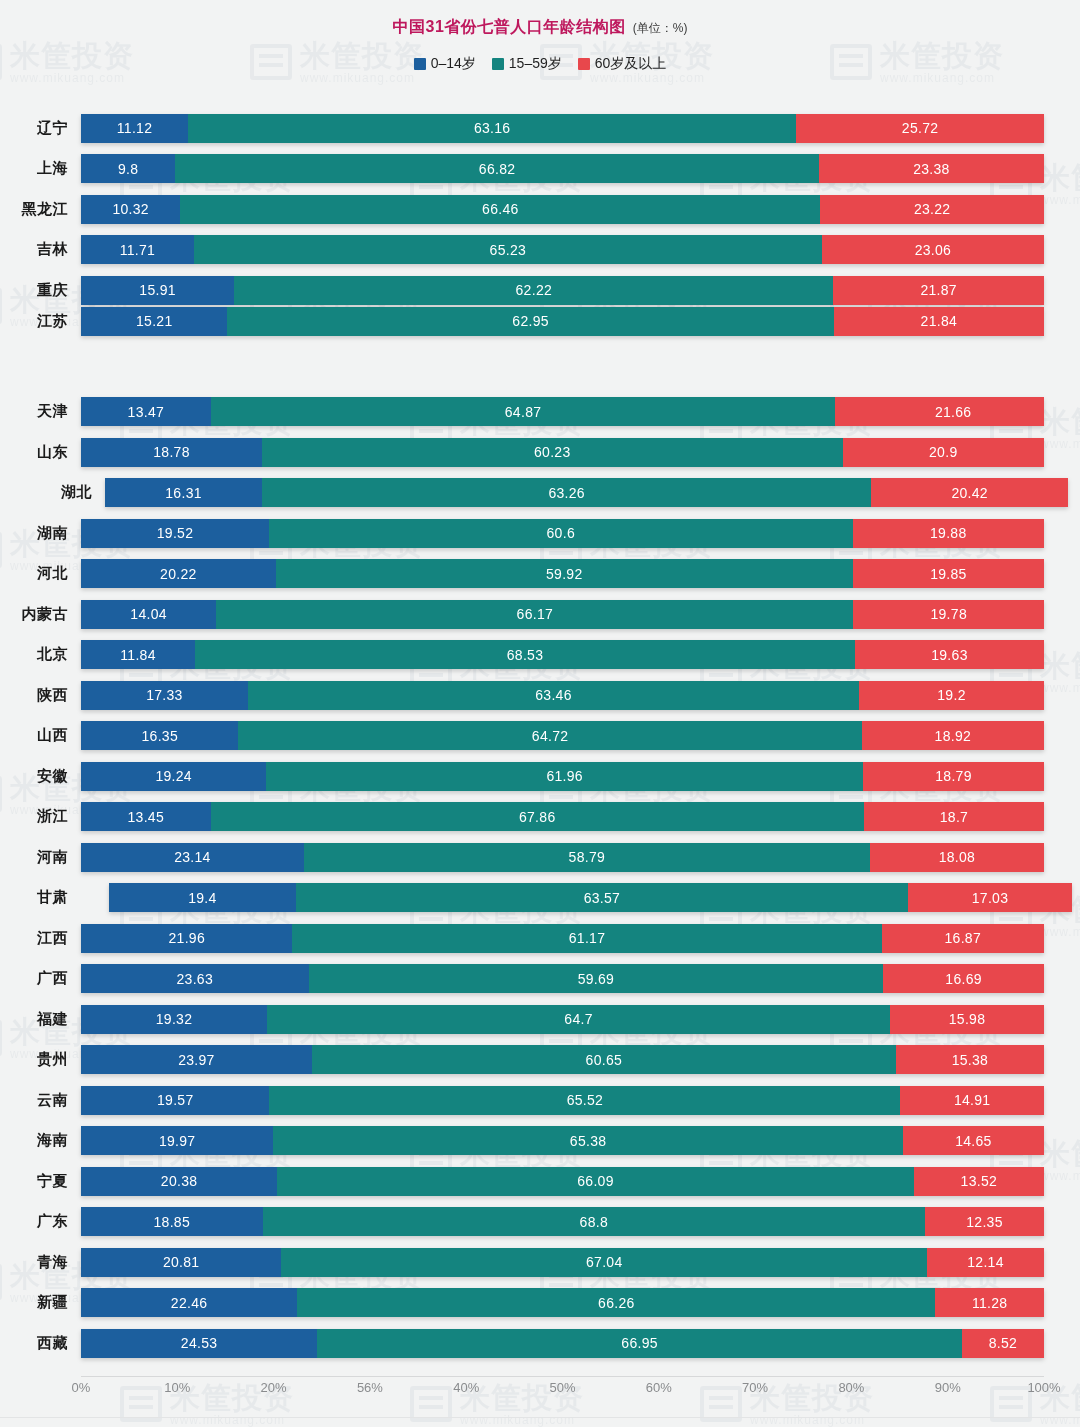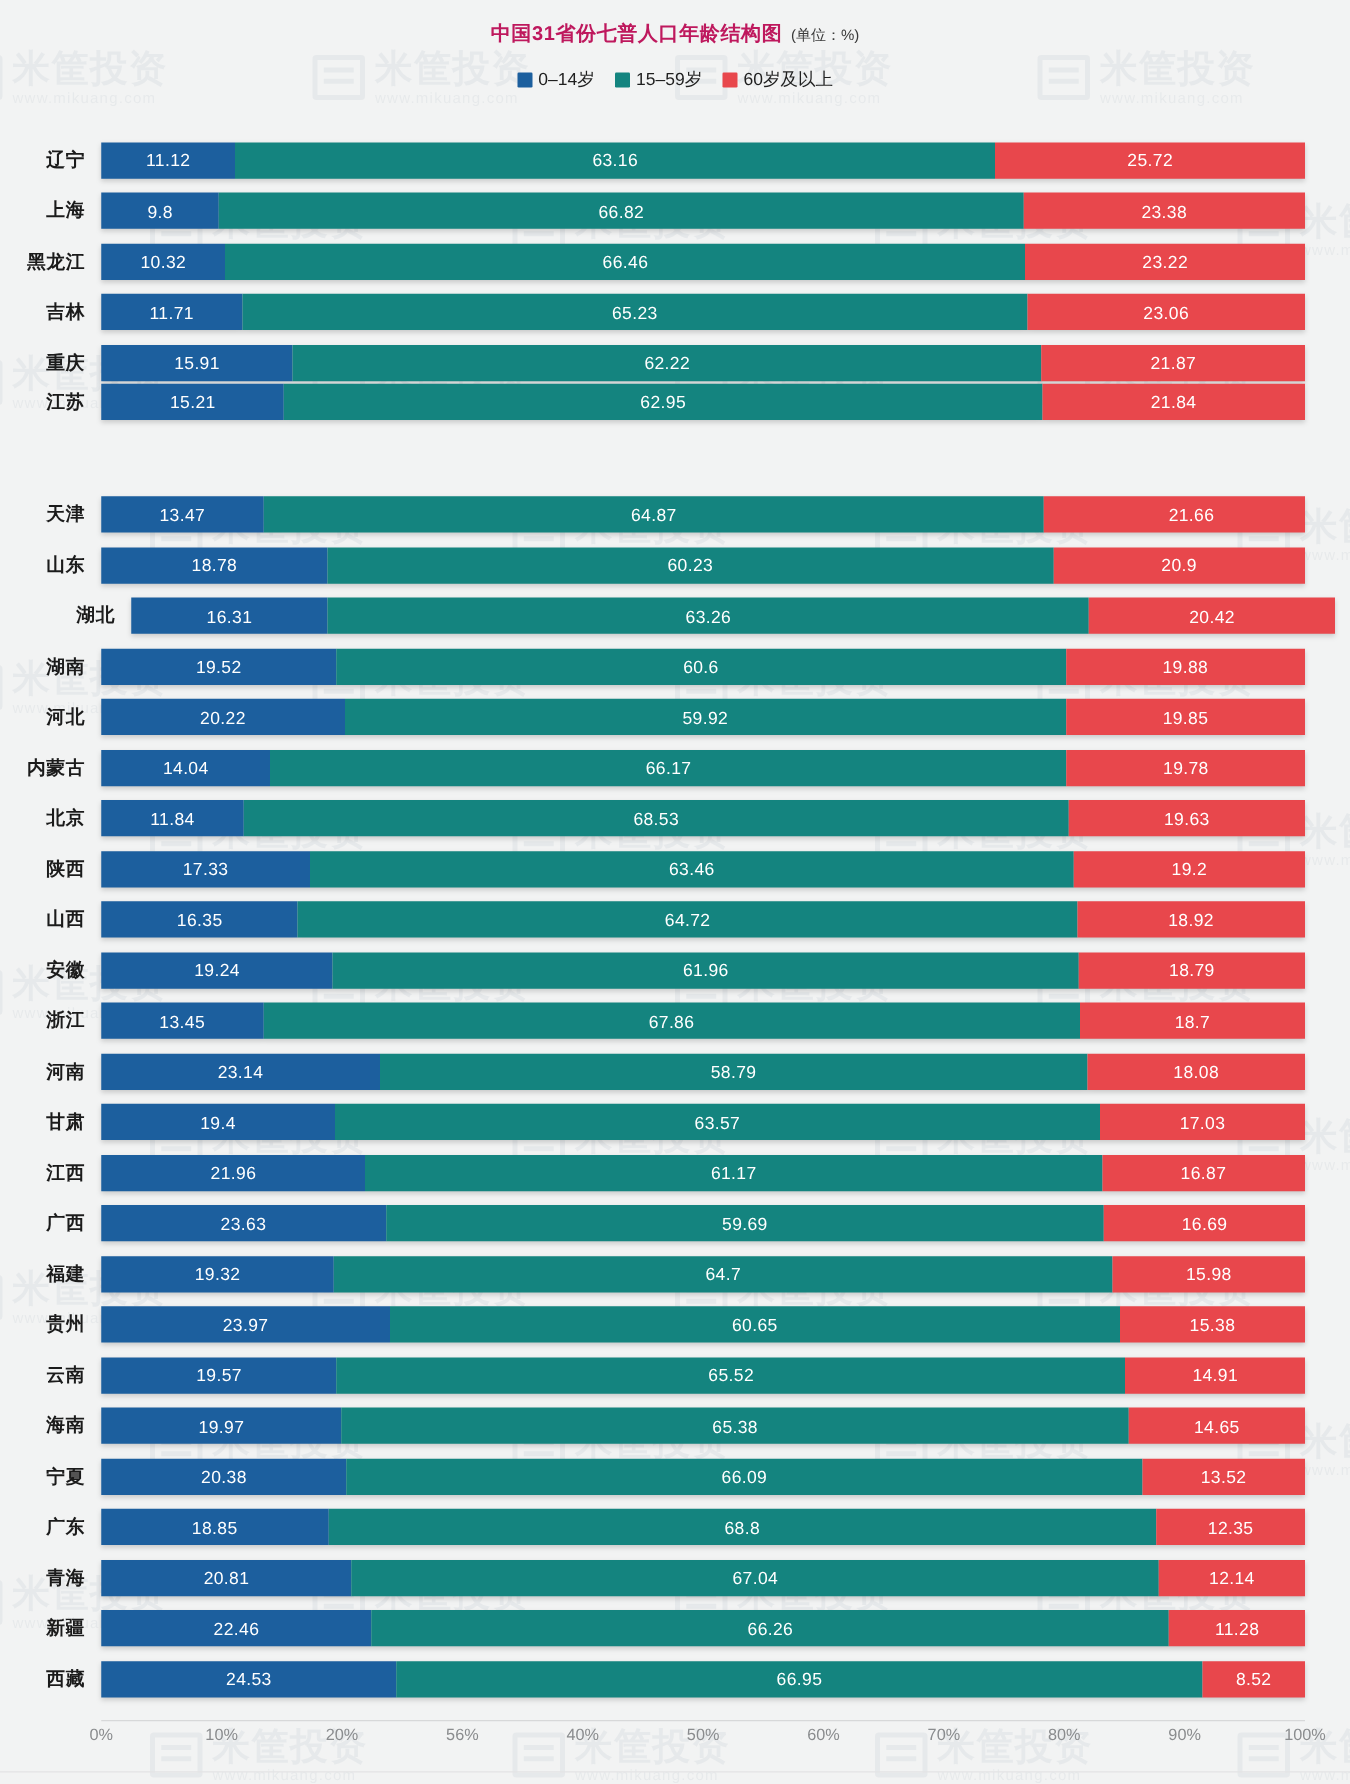--- a/index.html
+++ b/index.html
@@ -831,21 +831,21 @@
               <span>58.79</span>
             </div>
             <div class="seg seg-senior" style="flex: 0 0 18.0782%;">
               <span>18.08</span>
             </div>
           </div>
         </div>
         <div class="row" style="top: 769.5px;">
           <div class="row-label">甘肃</div>
           <div class="bar-track">
-            <div class="seg seg-young" style="flex: 0 0 19.4%;">
+            <div class="seg seg-young" style="flex: 0 0 19.4%; margin-left: 28px;">
               <span>19.4</span>
             </div>
             <div class="seg seg-work" style="flex: 0 0 63.57%;">
               <span>63.57</span>
             </div>
             <div class="seg seg-senior" style="flex: 0 0 17.03%;">
               <span>17.03</span>
             </div>
           </div>
         </div>

